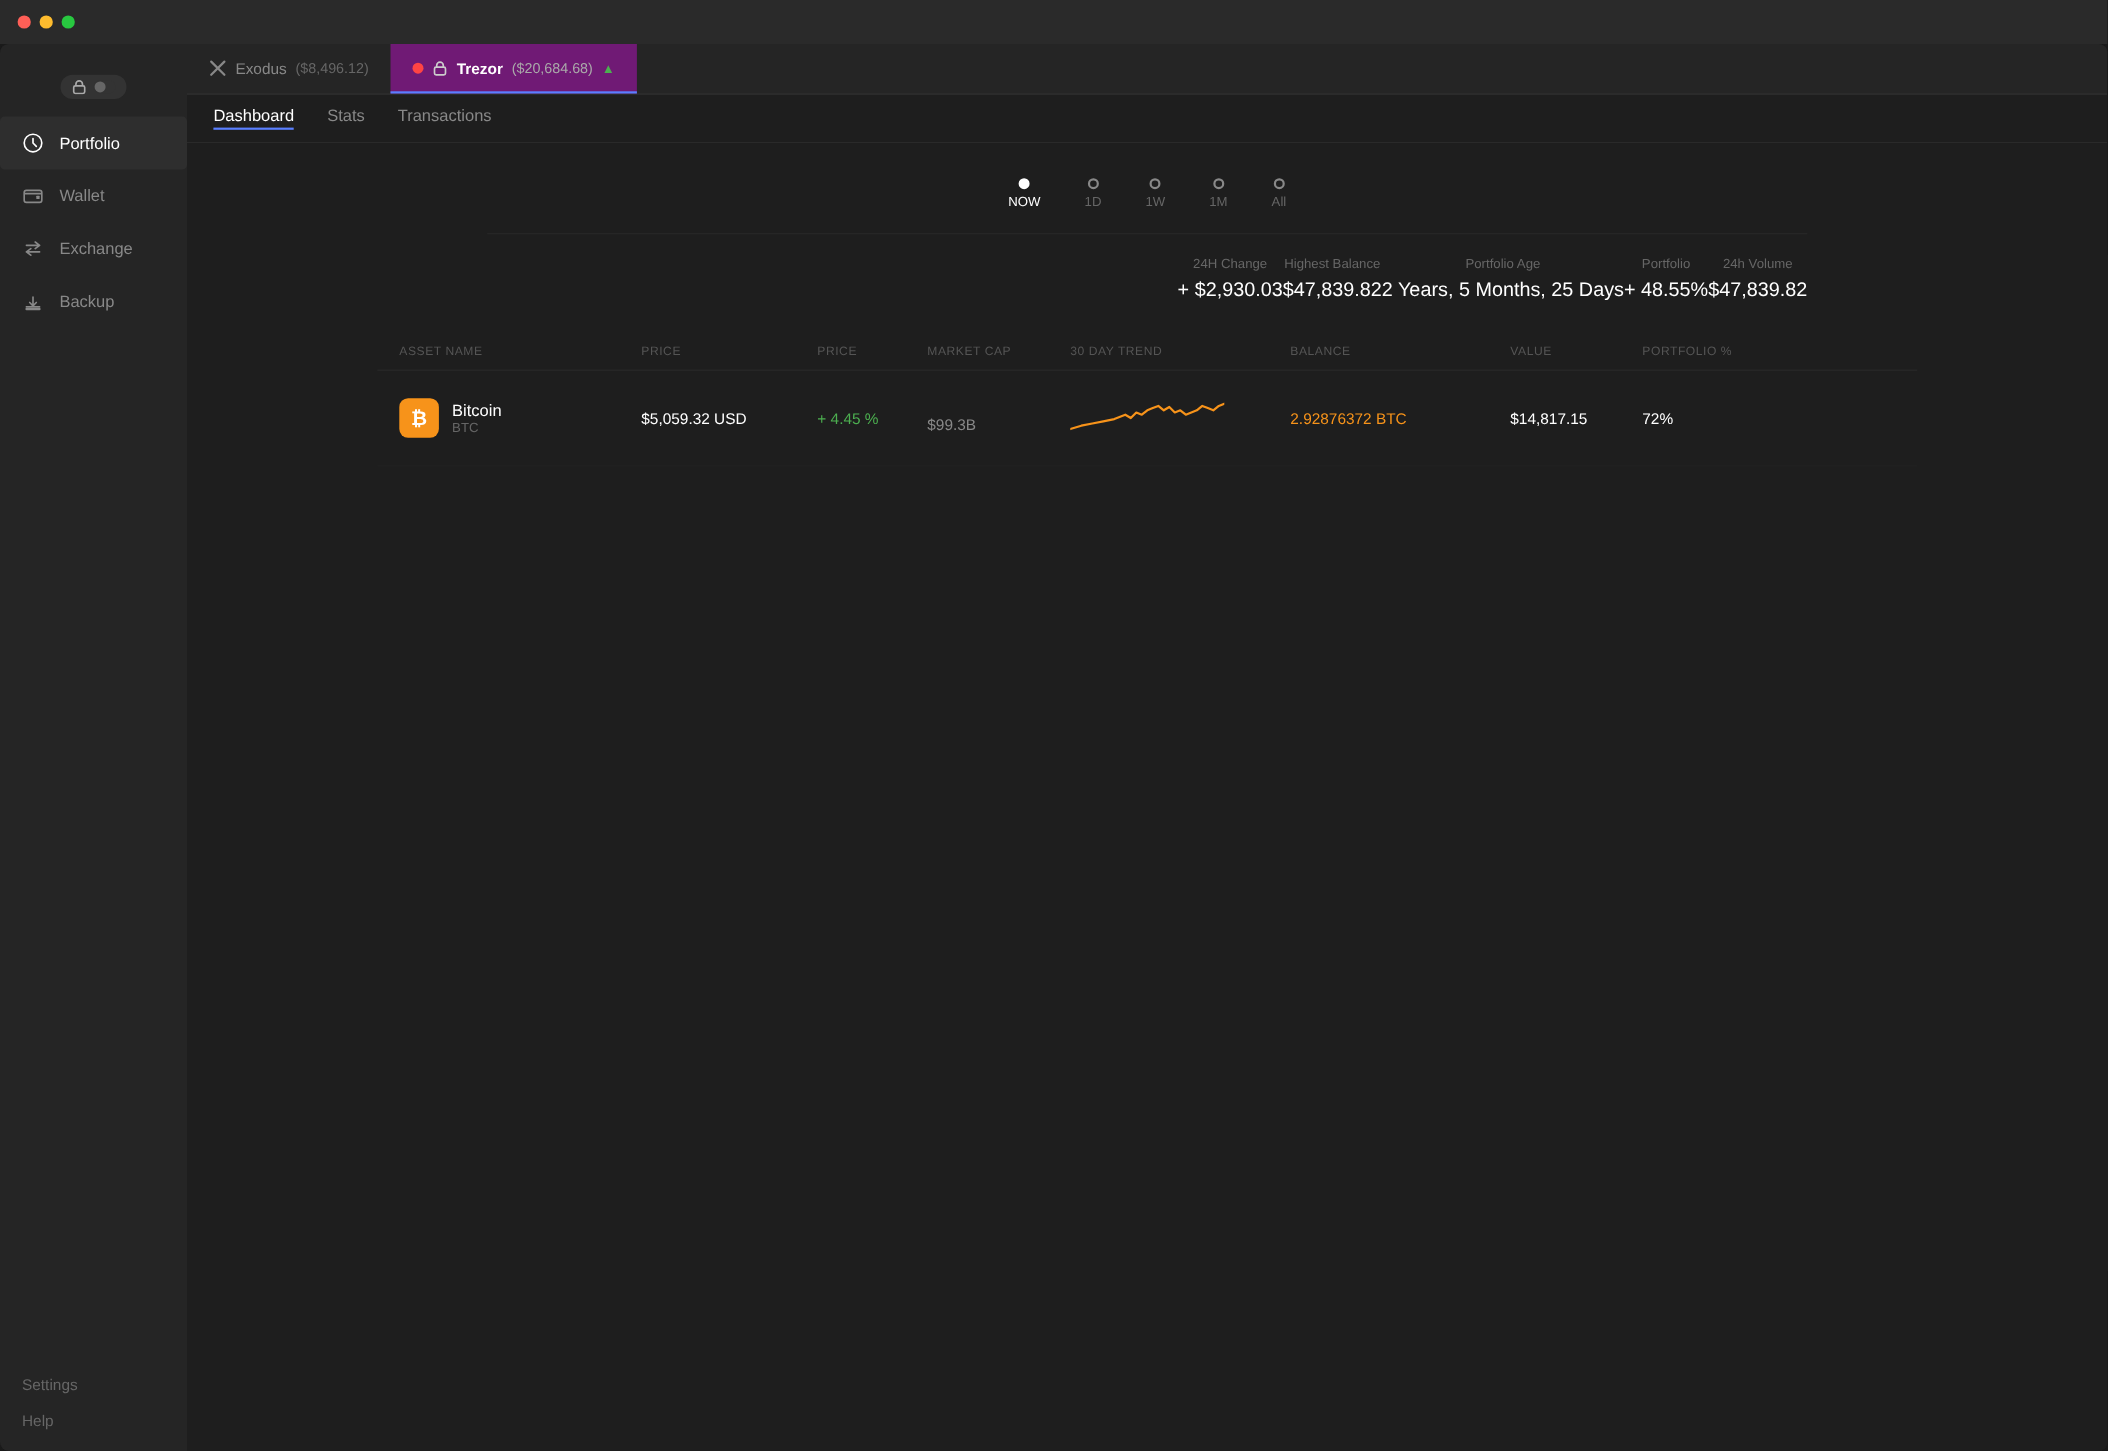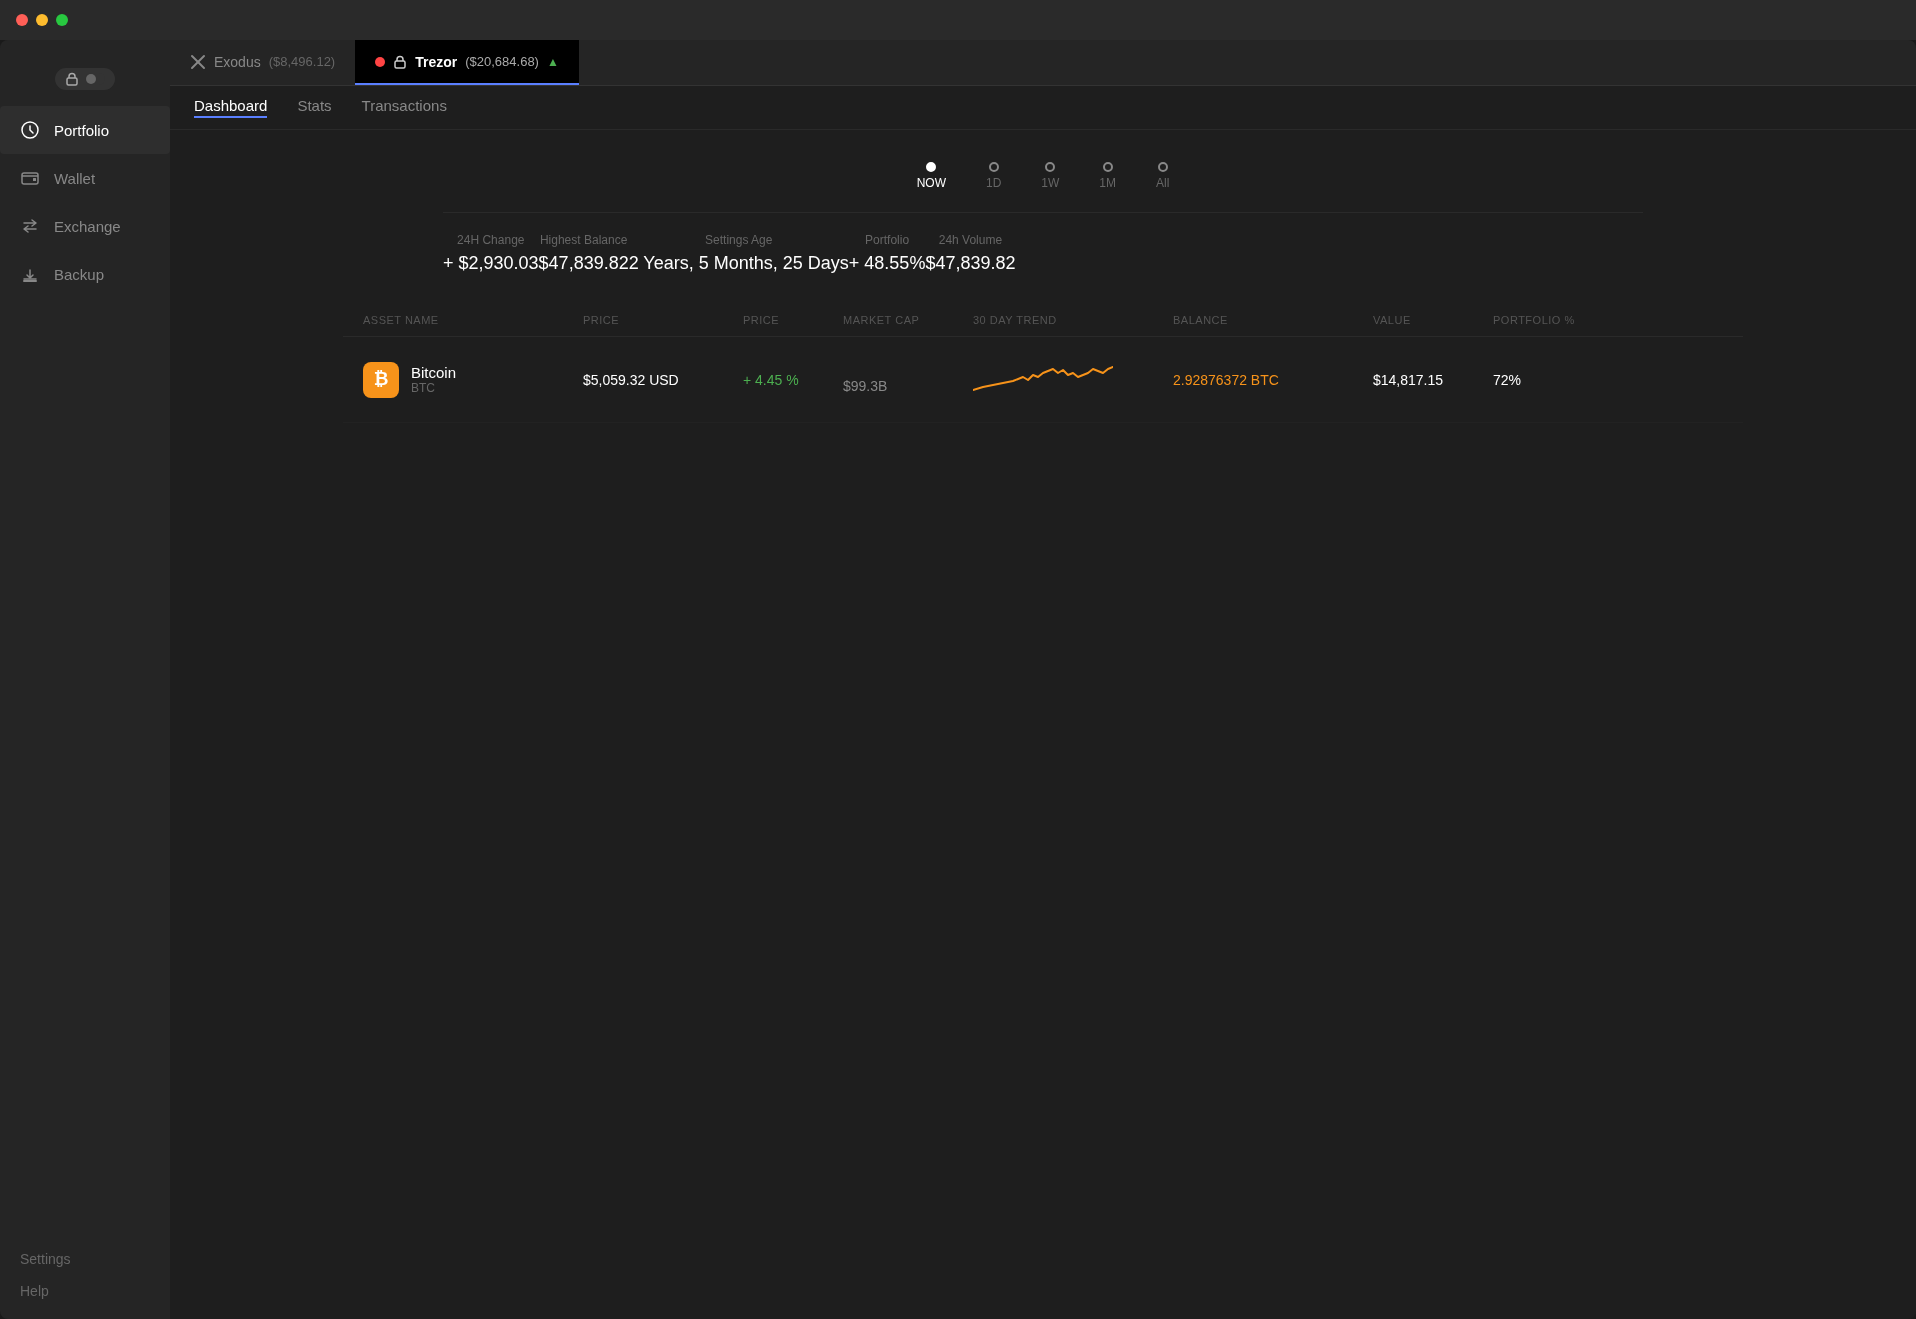--- a/index.html
+++ b/index.html
@@ -143,21 +143,21 @@
       padding: 0 20px;
       height: 100%;
       cursor: pointer;
       font-size: 14px;
       color: #888;
       border-bottom: 2px solid transparent;
       position: relative;
     }
     .wallet-tab.active {
       color: #fff;
-      background: #000000;
+      background: #701a75;
       border-bottom: 2px solid #5a7fff;
     }
     .tab-indicator {
       width: 10px;
       height: 10px;
       border-radius: 50%;
       background: #ff4444;
     }
     .tab-chevron {
       color: #4caf50;
@@ -255,21 +255,21 @@
     }
     .timeline-label {
       font-size: 12px;
       color: #666;
     }
     .timeline-label.active { color: #fff; }
 
     
     .stats-row {
       display: flex;
-      justify-content: flex-start;
+      justify-content: flex-end;
       width: 100%;
       max-width: 1200px;
       padding: 20px 0;
       border-top: 1px solid #2a2a2a;
       margin-top: 10px;
     }
     .stat-item {
       display: flex;
       flex-direction: column;
       align-items: center;
@@ -494,21 +494,21 @@
       <div class="stats-row">
         <div class="stat-item">
           <span class="stat-label">24H Change</span>
           <span class="stat-value">+ $2,930.03</span>
         </div>
         <div class="stat-item">
           <span class="stat-label">Highest Balance</span>
           <span class="stat-value">$47,839.82</span>
         </div>
         <div class="stat-item">
-          <span class="stat-label">Settings Age</span>
+          <span class="stat-label">Portfolio Age</span>
           <span class="stat-value">2 Years, 5 Months, 25 Days</span>
         </div>
         <div class="stat-item">
           <span class="stat-label">Portfolio</span>
           <span class="stat-value">+ 48.55%</span>
         </div>
         <div class="stat-item">
           <span class="stat-label">24h Volume</span>
           <span class="stat-value">$47,839.82</span>
         </div>

